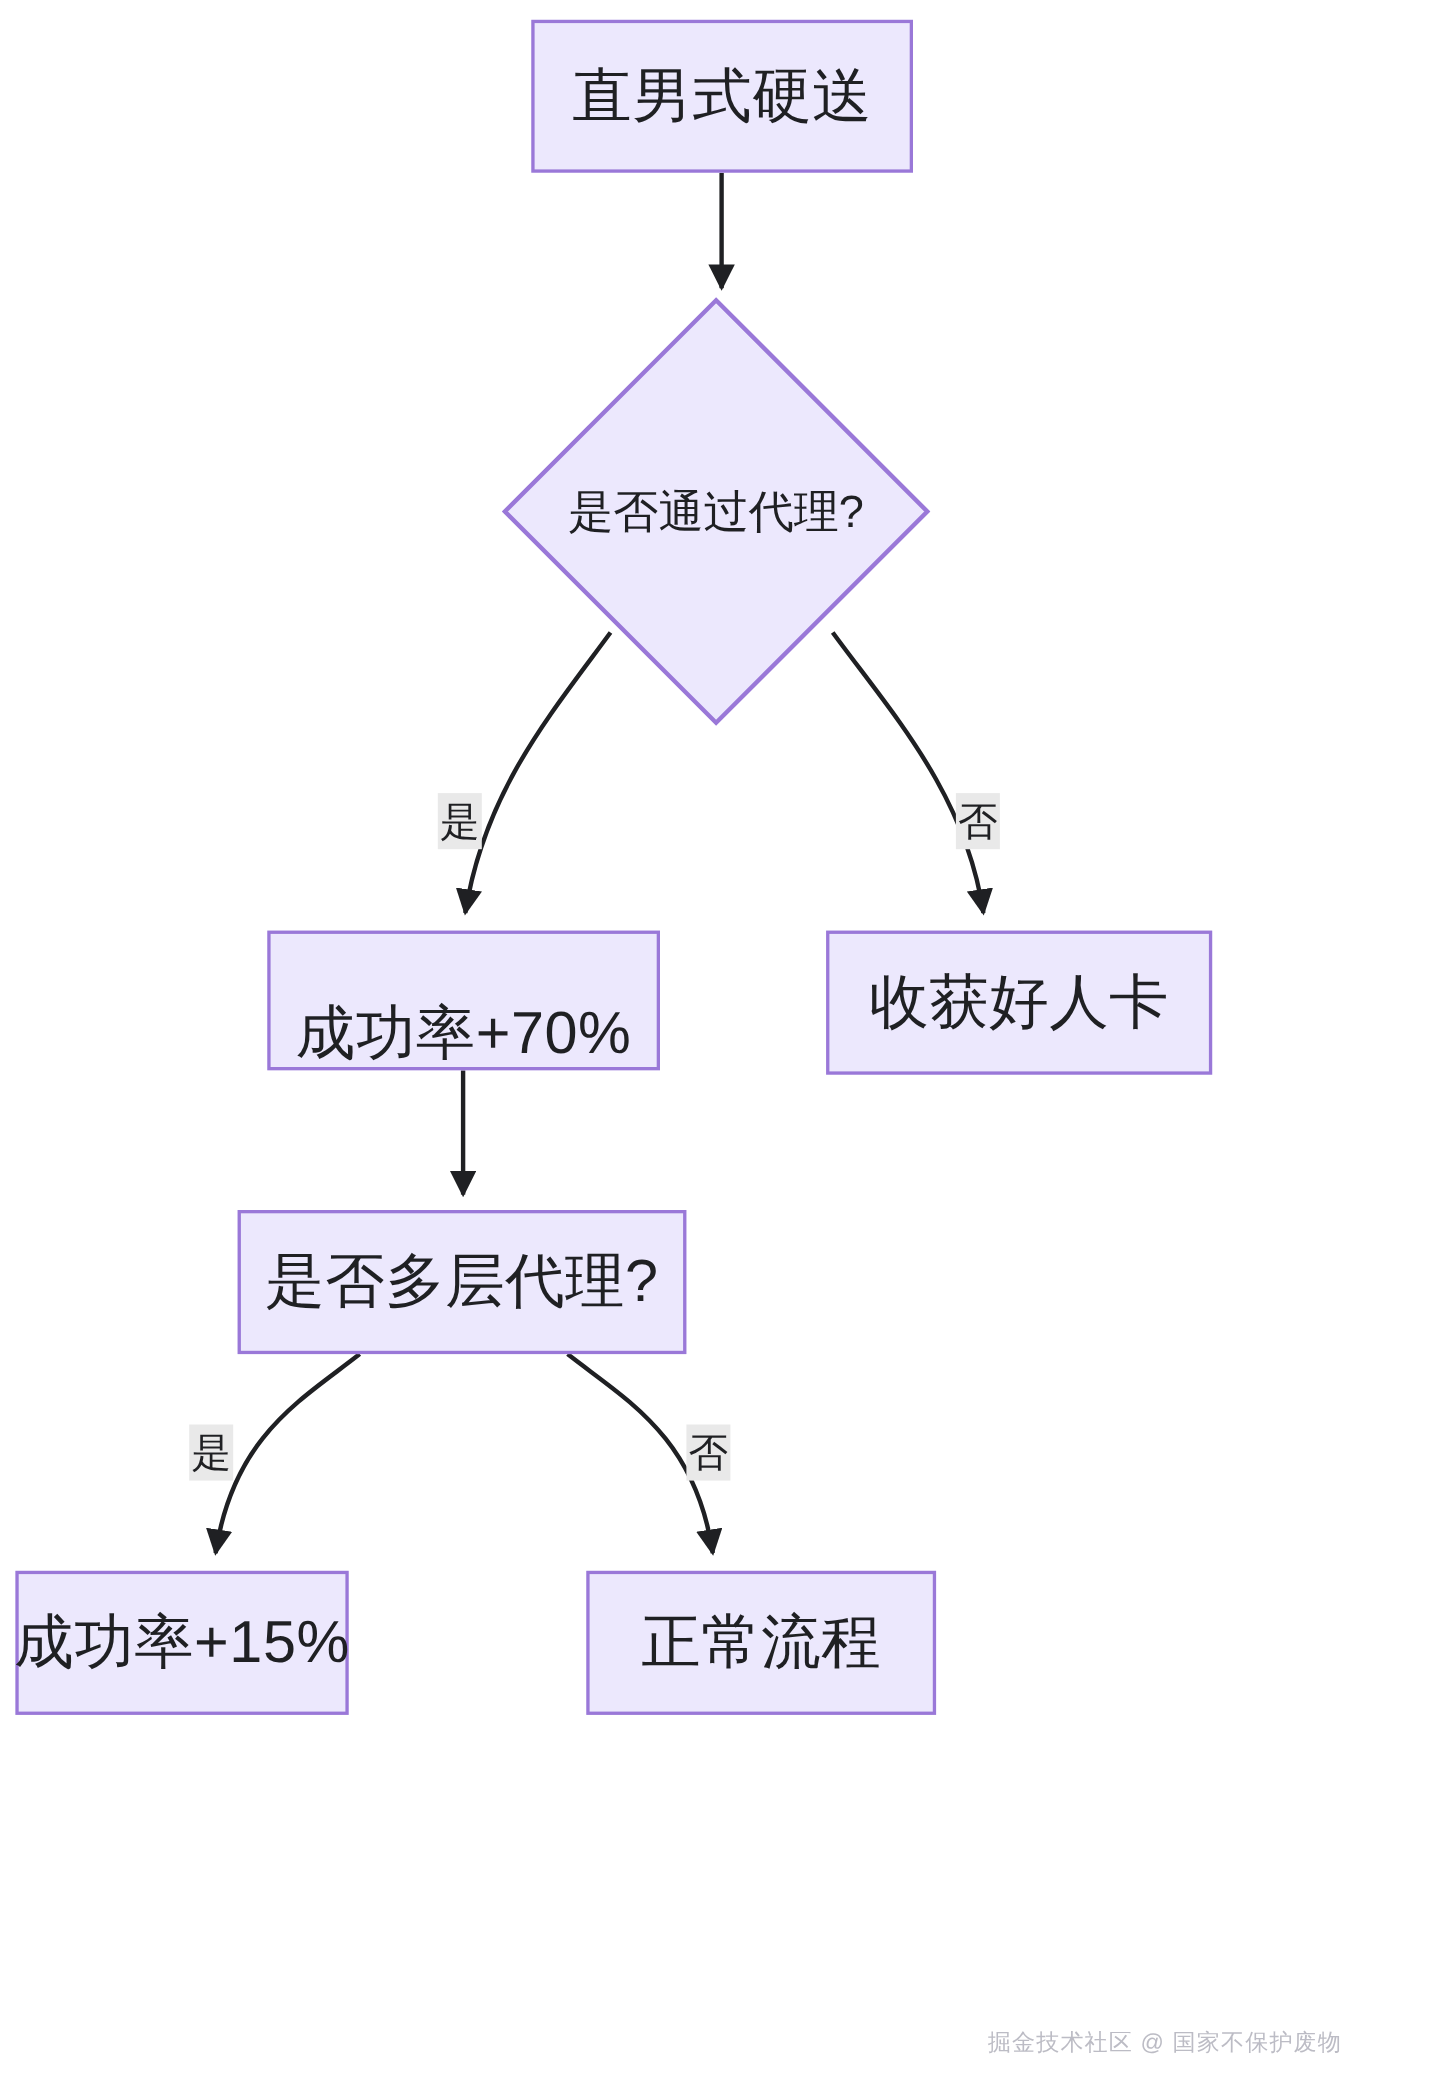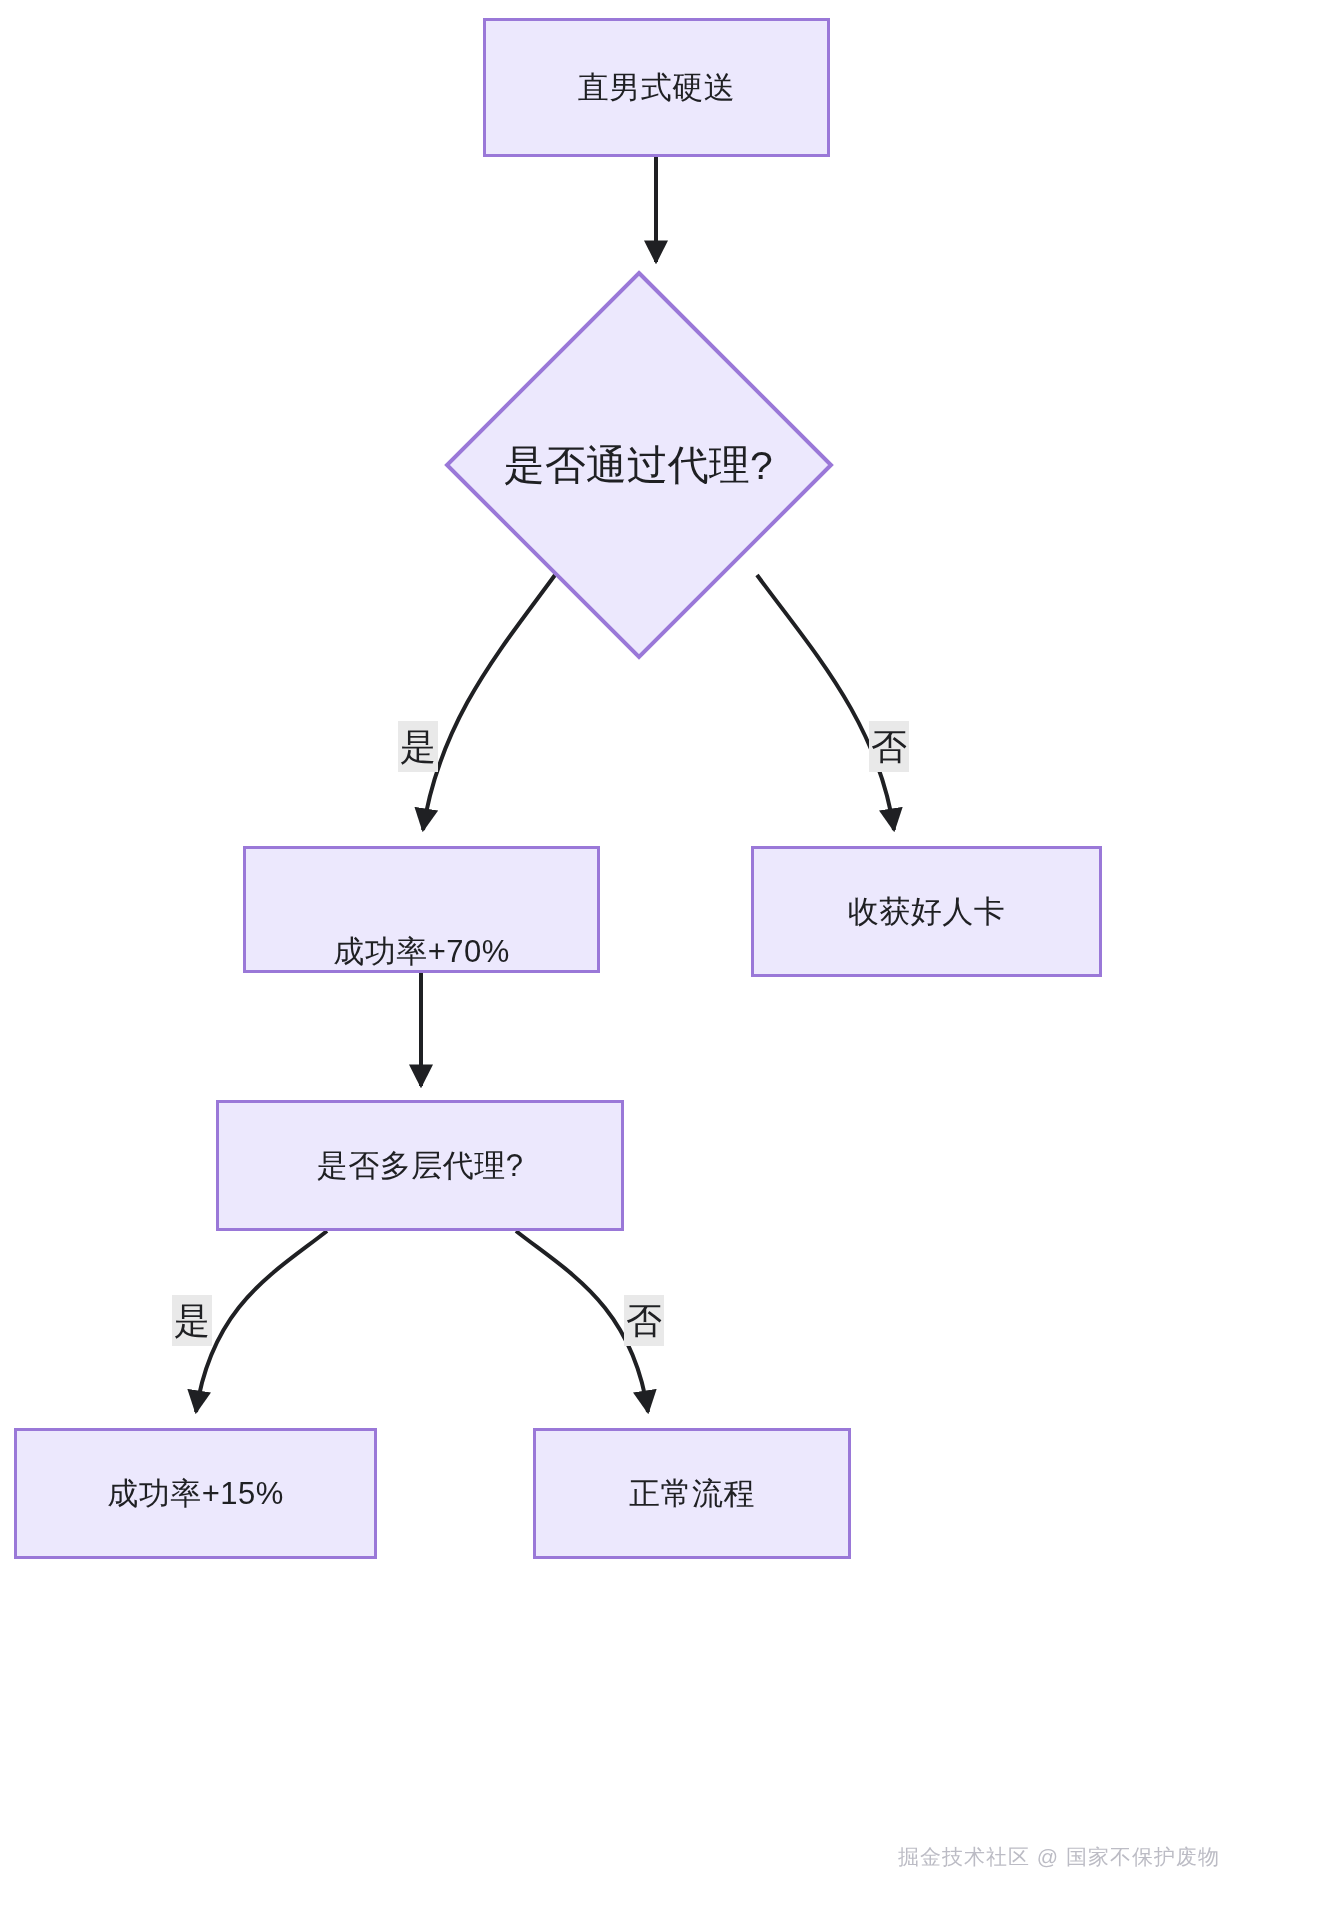--- a/index.html
+++ b/index.html
@@ -28,21 +28,21 @@
   }
   .node {
     position: absolute;
     box-sizing: border-box;
     display: flex;
     align-items: center;
     justify-content: center;
     background: #ece8fd;
     border: 3px solid #9a78d8;
     color: #1f2023;
-    font-size: 31px;
+    font-size: 54px;
     letter-spacing: 0.5px;
     text-align: center;
     line-height: 1.15;
   }
   .node-label {
     display: block;
     white-space: nowrap;
   }
   
   .node-diamond {
@@ -109,21 +109,21 @@
 
     <path d="M 327 1231 C 275 1272, 212 1305, 196 1412" fill="none" stroke="#1f2023" stroke-width="4" marker-end="url(#arrow)"></path>
 
     <path d="M 516 1231 C 568 1272, 632 1305, 648 1412" fill="none" stroke="#1f2023" stroke-width="4" marker-end="url(#arrow)"></path>
   </svg>
 
   <div class="node" style="left:483px; top:18px; width:347px; height:139px;">
     <span class="node-label">直男式硬送</span>
   </div>
 
-  <div class="node-diamond" style="left:444px; top:270px; width:390px; height:390px;font-family:Liberation Mono, monospace;">
+  <div class="node-diamond" style="left:456px; top:270px; width:390px; height:390px;">
     <svg class="dia-shape" viewBox="0 0 390 390" preserveAspectRatio="none" xmlns="http://www.w3.org/2000/svg">
       <polygon points="195,3 387,195 195,387 3,195" fill="#ece8fd" stroke="#9a78d8" stroke-width="4"></polygon>
     </svg>
     <span class="node-label">是否通过代理?</span>
   </div>
 
   <div class="edge-label" style="left:398px; top:721px;">
     <span>是</span>
   </div>
 
@@ -144,21 +144,21 @@
   </div>
 
   <div class="edge-label" style="left:172px; top:1295px;">
     <span>是</span>
   </div>
 
   <div class="edge-label" style="left:624px; top:1295px;">
     <span>否</span>
   </div>
 
-  <div class="node" style="left:14px; top:1428px; width:363px; height:131px;align-items:center;">
+  <div class="node" style="left:14px; top:1428px; width:303px; height:131px;align-items:center;">
     <span class="node-label">成功率+15%</span>
   </div>
 
   <div class="node" style="left:489px; top:1428px; width:318px; height:131px;margin-left:44px;">
     <span class="node-label">正常流程</span>
   </div>
 
   <div class="watermark" style="left:898px; top:1843px;">掘金技术社区 @ 国家不保护废物</div>
 
 </div>

